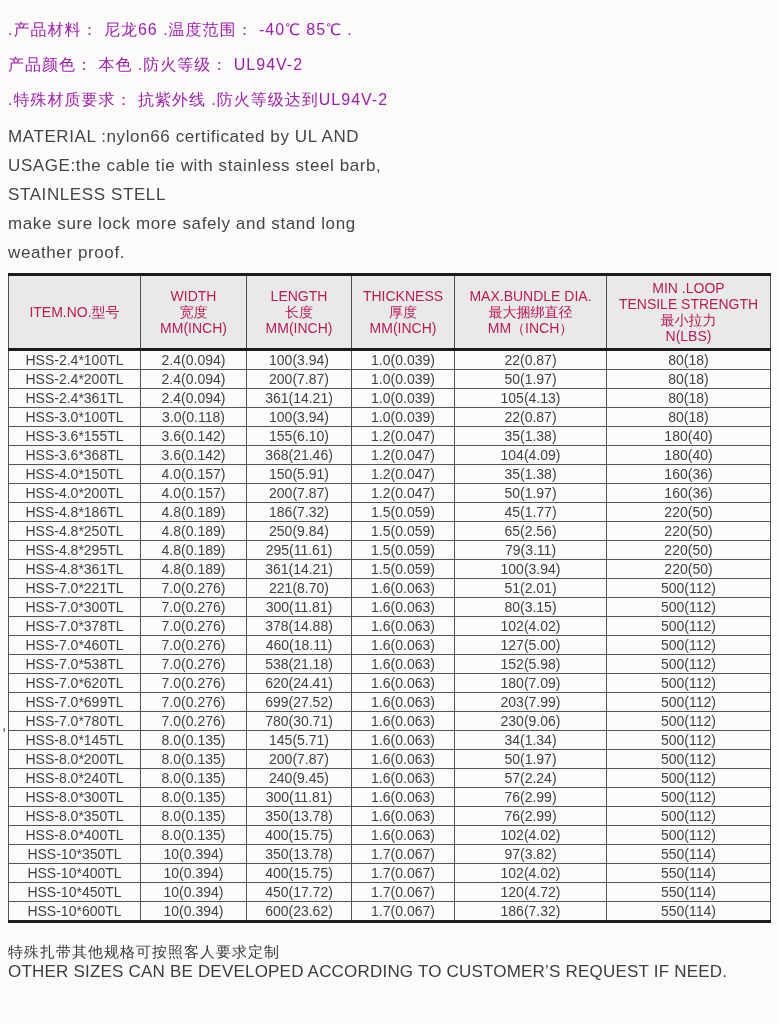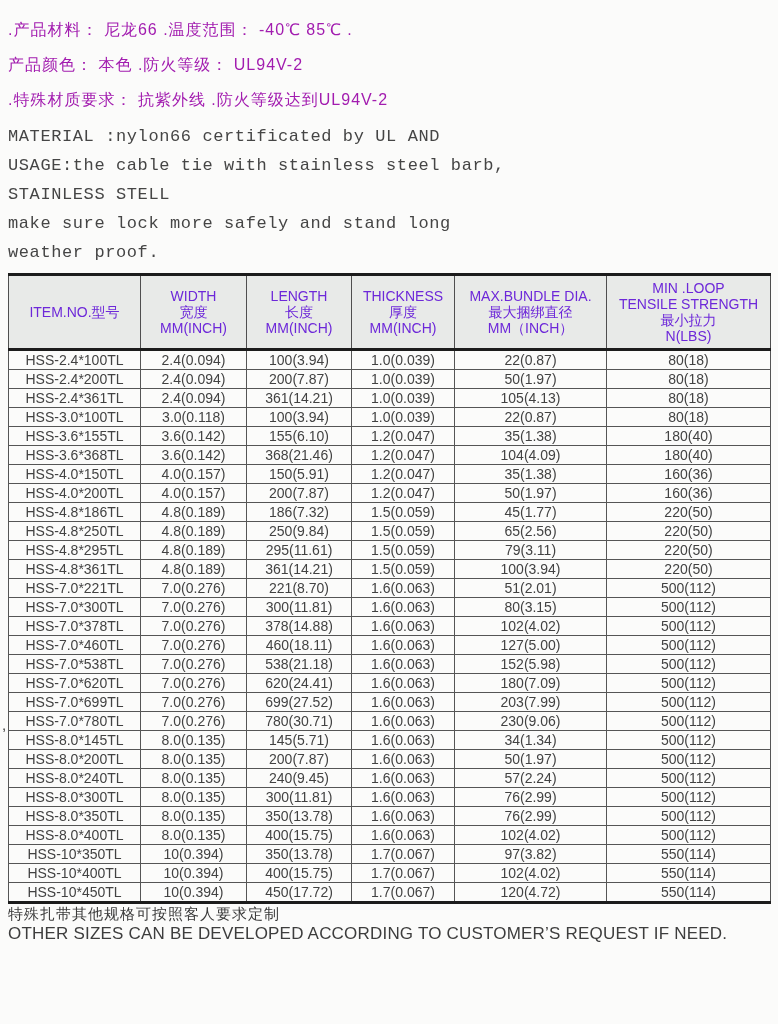--- a/index.html
+++ b/index.html
@@ -26,21 +26,20 @@
   }
   .en-block {
     margin-top: 18px;
   }
   .en-block p {
     margin: 0 0 11px 0;
     font-size: 17px;
     line-height: 18px;
     letter-spacing: 0.6px;
     color: #454545;
-    font-family: Liberation Mono, monospace;
   }
   table.spec {
     border-collapse: collapse;
     table-layout: fixed;
     width: 762px;
     margin-top: 1px;
     border-top: 3px solid #1c1c1c;
     border-left: 1px solid #4f4f4f;
     border-right: 1px solid #4f4f4f;
     border-bottom: 3px solid #1c1c1c;
@@ -57,35 +56,35 @@
   table.spec th {
     background: #e8eae8;
     font-weight: 400;
     font-size: 14px;
     line-height: 16px;
     padding: 4px 2px;
     text-align: center;
     vertical-align: middle;
     white-space: pre-line;
     border: 1px solid #4f4f4f;
-    color: #6d28d9;
+    color: #be185d;
   }
   table.spec td {
     border: 1px solid #555555;
     height: 18px;
     font-size: 14px;
     line-height: 17px;
     padding: 0 2px;
     text-align: center;
     vertical-align: middle;
     color: #424242;
     overflow: hidden;
     white-space: nowrap;
   }
-  .footer-block { margin-top: 0; }
+  .footer-block { margin-top: 19px; }
   .footer-block .cn {
     margin: 0;
     font-size: 15px;
     line-height: 19px;
     letter-spacing: 1px;
     color: #3a3a3a;
   }
   .footer-block .en {
     margin: 0;
     font-size: 17px;
@@ -376,20 +375,28 @@
           <td>550(114)</td>
         </tr>
         <tr>
           <td>HSS-10*450TL</td>
           <td>10(0.394)</td>
           <td>450(17.72)</td>
           <td>1.7(0.067)</td>
           <td>120(4.72)</td>
           <td>550(114)</td>
         </tr>
+        <tr>
+          <td>HSS-10*600TL</td>
+          <td>10(0.394)</td>
+          <td>600(23.62)</td>
+          <td>1.7(0.067)</td>
+          <td>186(7.32)</td>
+          <td>550(114)</td>
+        </tr>
       </tbody>
   </table>
 
   <div class="footer-block">
     <p class="cn">特殊扎带其他规格可按照客人要求定制</p>
     <p class="en">OTHER SIZES CAN BE DEVELOPED ACCORDING TO CUSTOMER’S REQUEST IF NEED.</p>
   </div>
 
   <span class="stray-comma">,</span>
 

